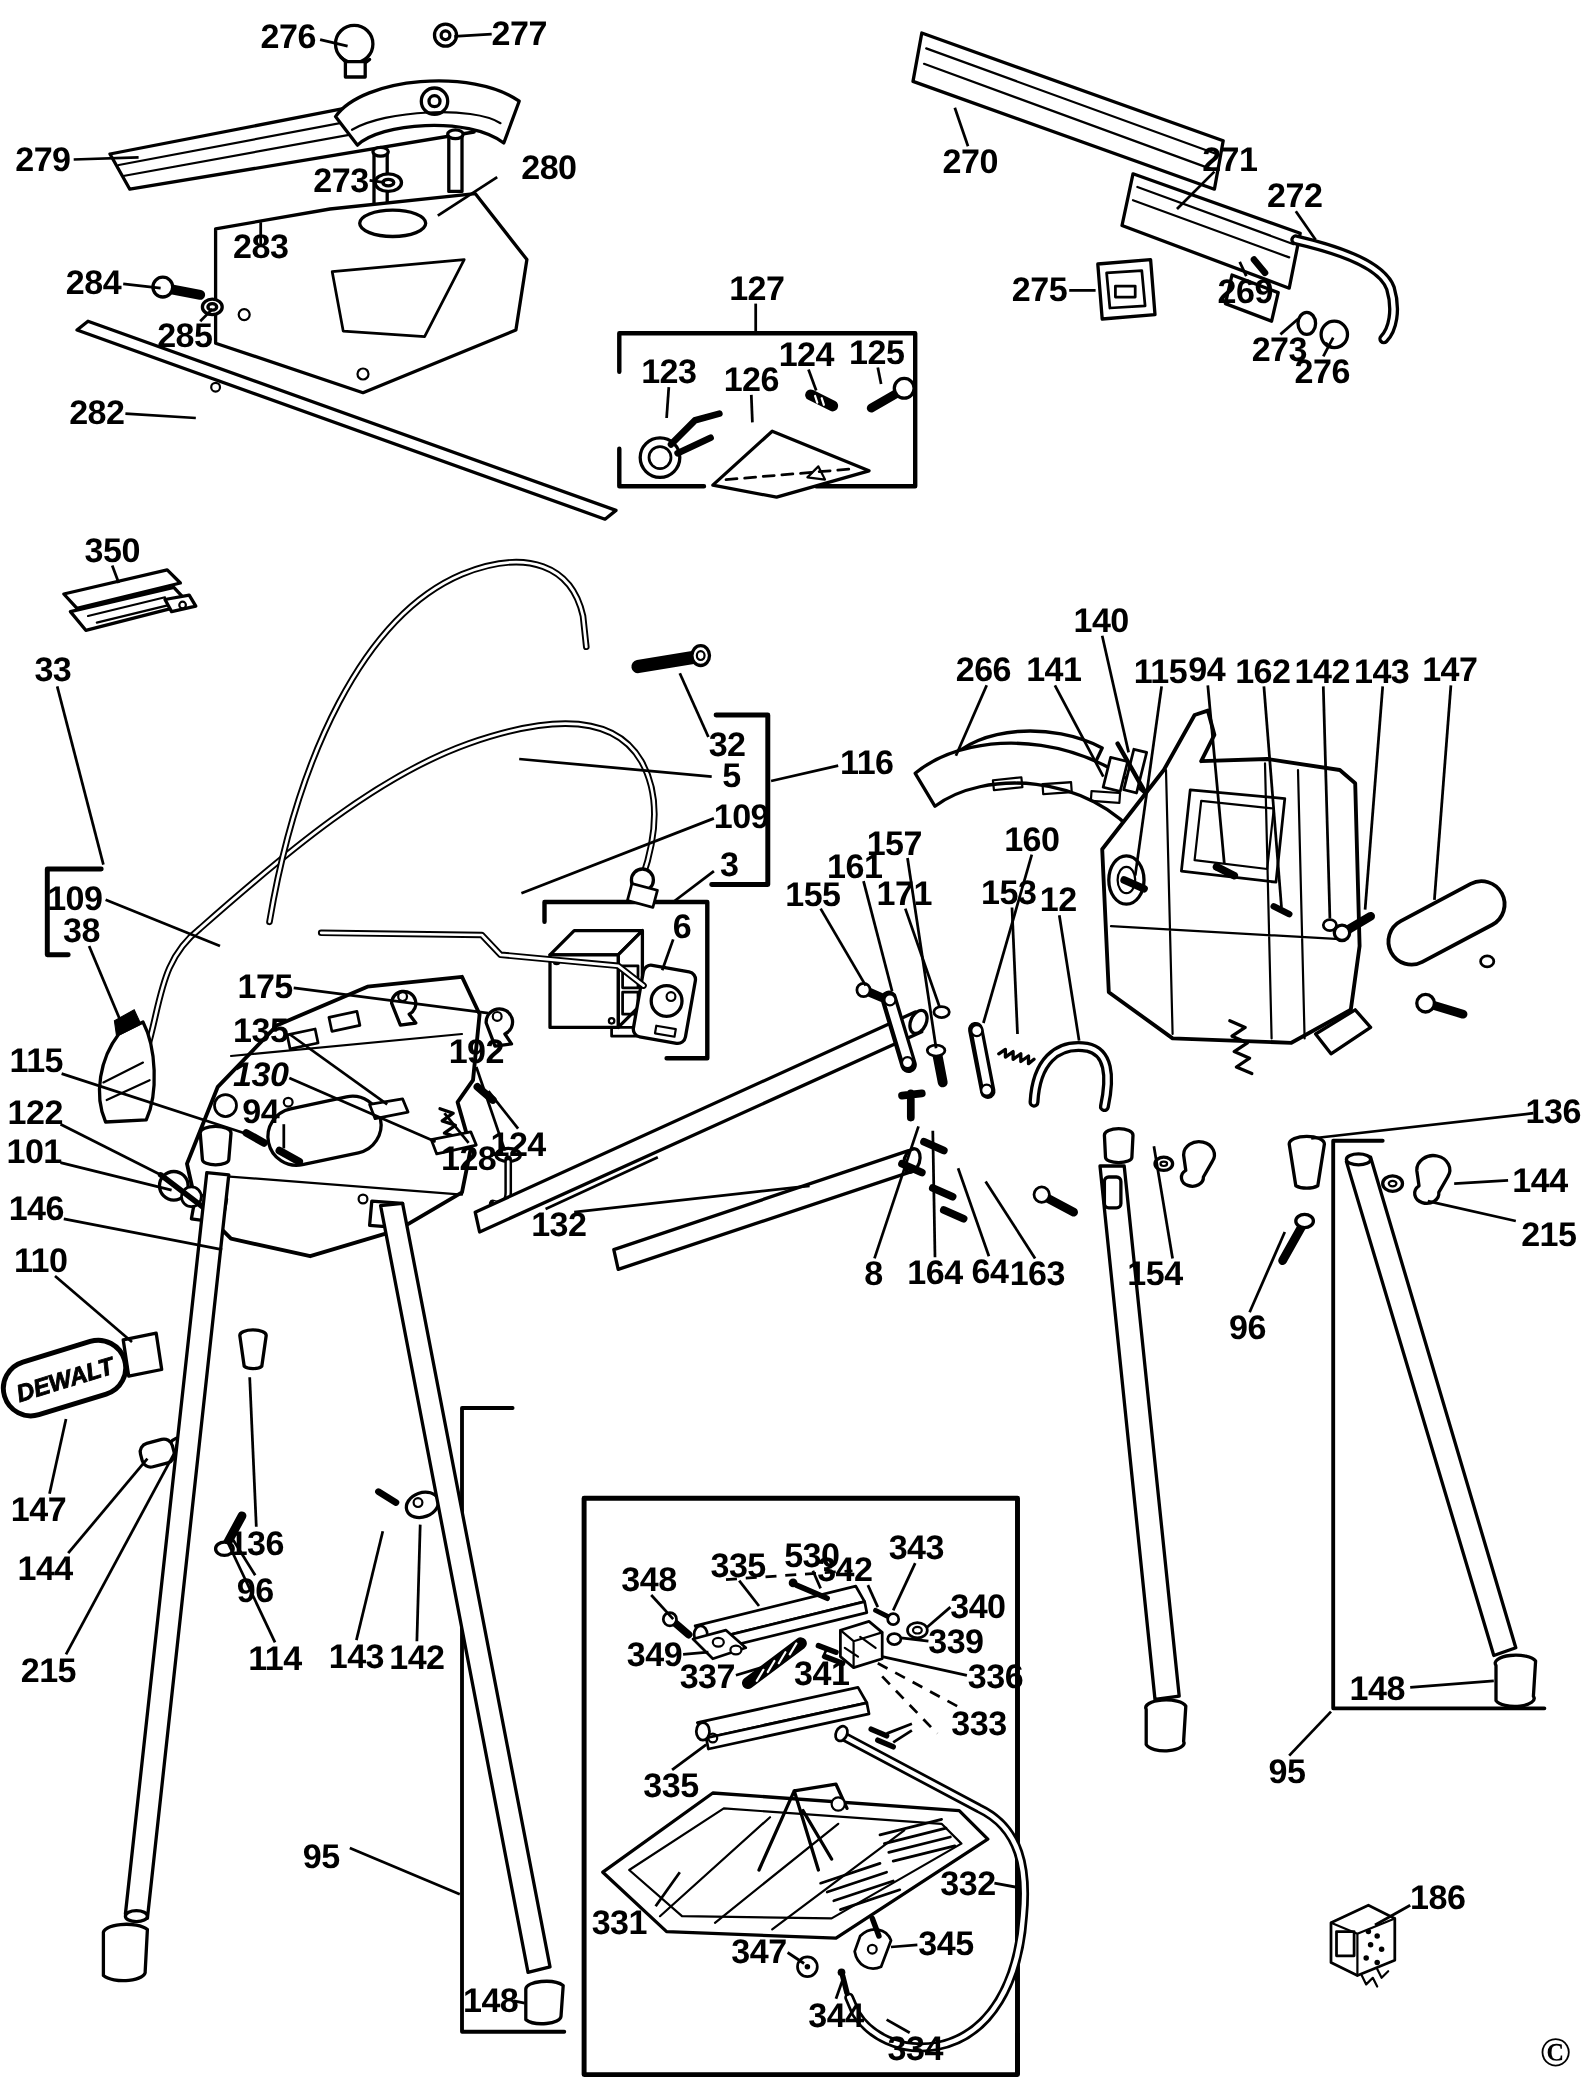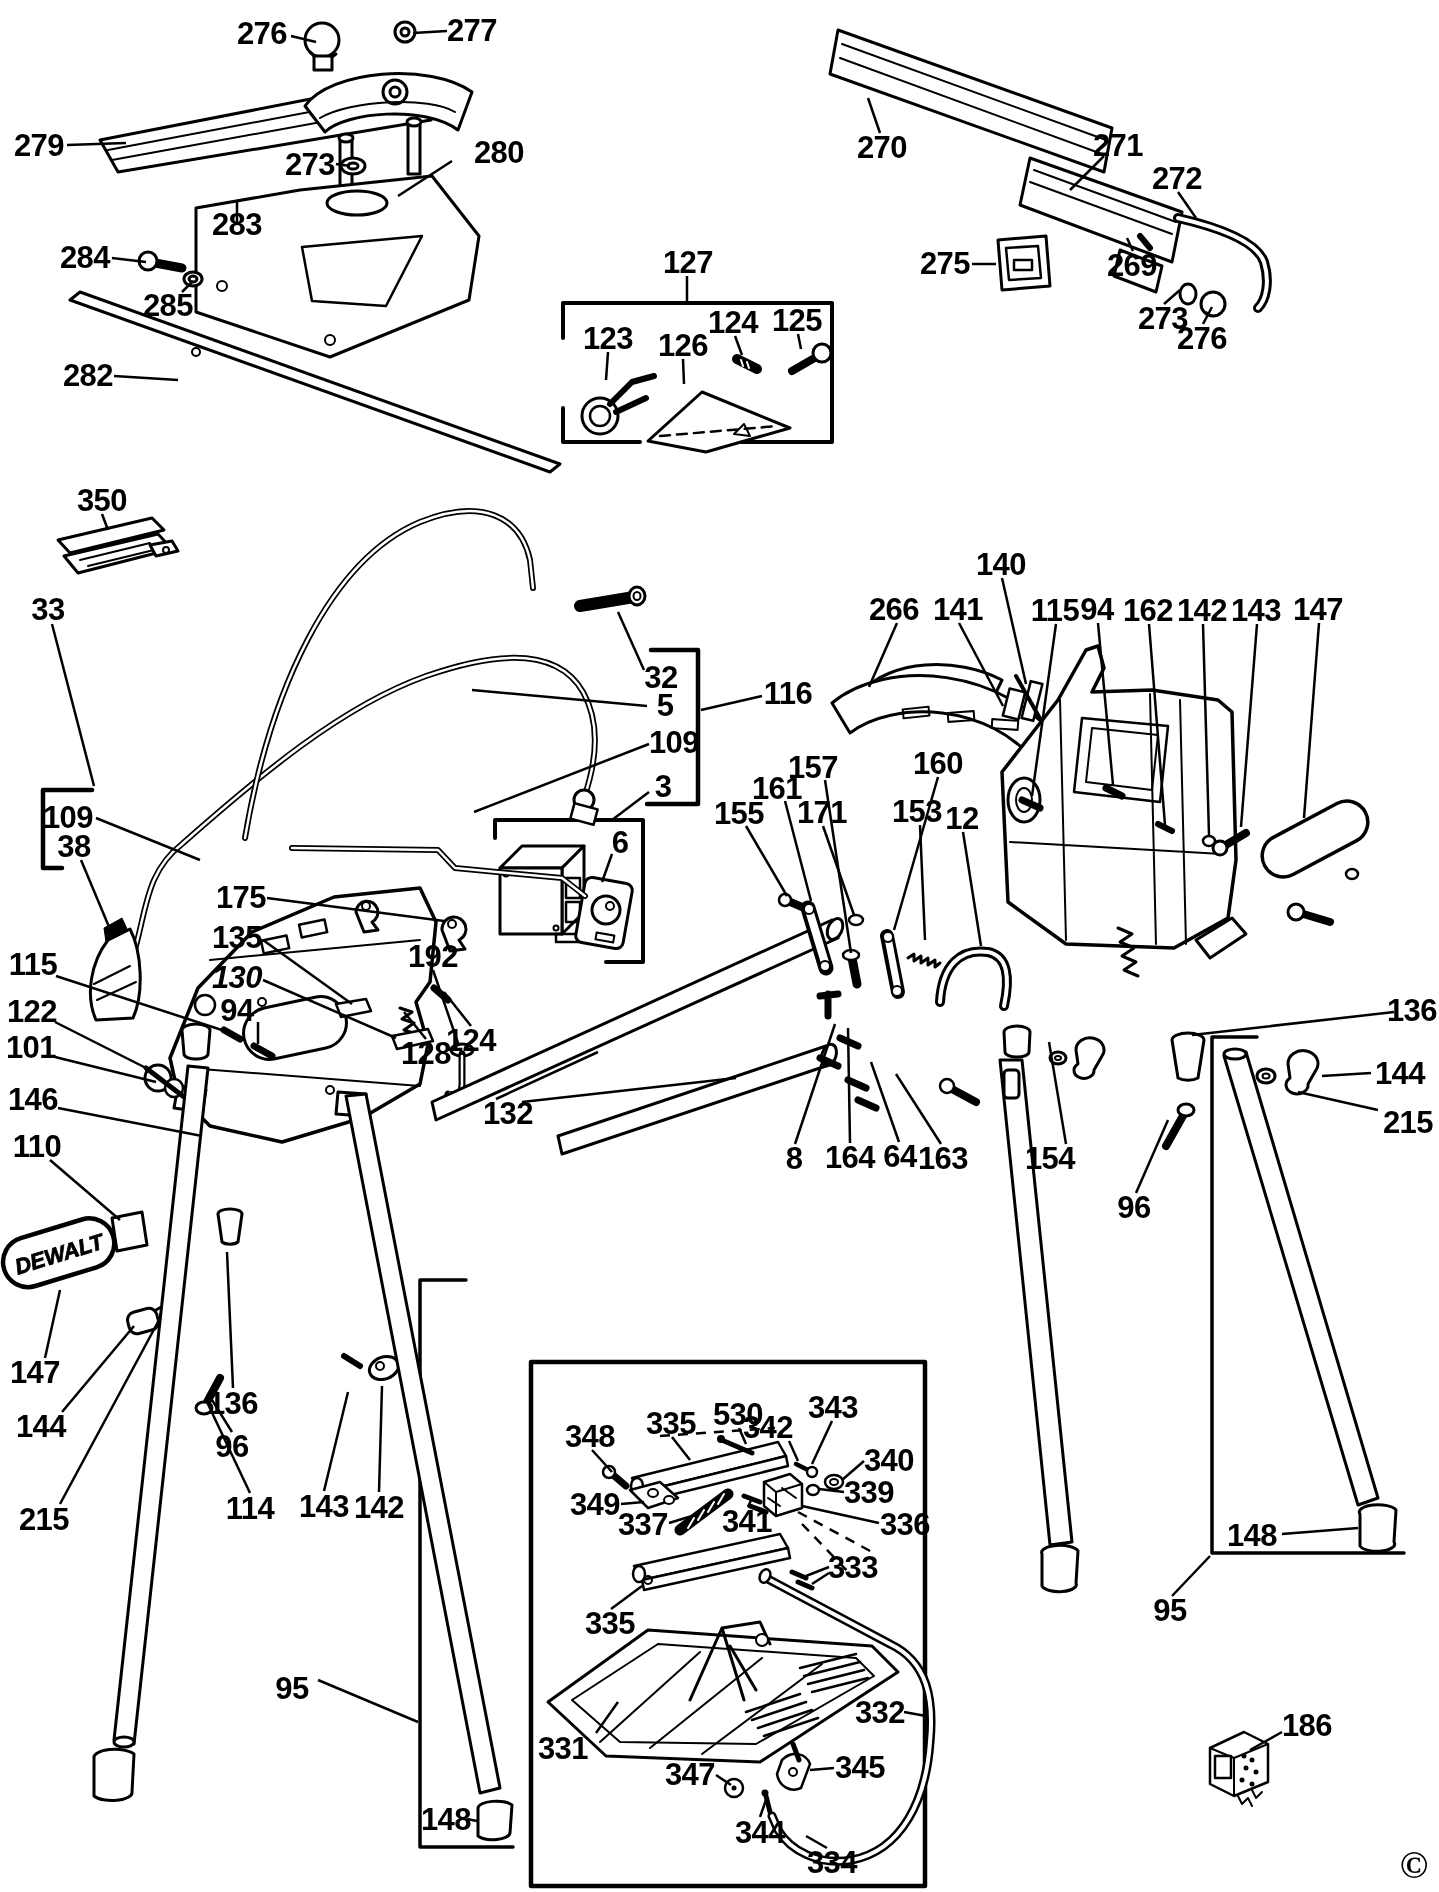--- a/index.html
+++ b/index.html
@@ -559,21 +559,21 @@
       <div class="lbl" style="left: 671px; top: 1423px;">335</div>
       <div class="lbl" style="left: 738px; top: 1414px;">530</div>
       <div class="lbl" style="left: 768px; top: 1427px;">342</div>
       <div class="lbl" style="left: 833px; top: 1407px;">343</div>
       <div class="lbl" style="left: 889px; top: 1460px;">340</div>
       <div class="lbl" style="left: 869px; top: 1492px;">339</div>
       <div class="lbl" style="left: 595px; top: 1504px;">349</div>
       <div class="lbl" style="left: 643px; top: 1524px;">337</div>
       <div class="lbl" style="left: 747px; top: 1521px;">341</div>
       <div class="lbl" style="left: 905px; top: 1524px;">336</div>
-      <div class="lbl" style="left: 853px; top: 1567px; text-align: right;">333</div>
+      <div class="lbl" style="left: 890px; top: 1567px; text-align: right;">333</div>
       <div class="lbl" style="left: 610px; top: 1623px;">335</div>
       <div class="lbl" style="left: 563px; top: 1748px;">331</div>
       <div class="lbl" style="left: 690px; top: 1774px;">347</div>
       <div class="lbl" style="left: 860px; top: 1767px;">345</div>
       <div class="lbl" style="left: 760px; top: 1832px;">344</div>
       <div class="lbl" style="left: 832px; top: 1862px;">334</div>
       <div class="lbl" style="left: 880px; top: 1712px;">332</div>
     </div>
 </div>
 

